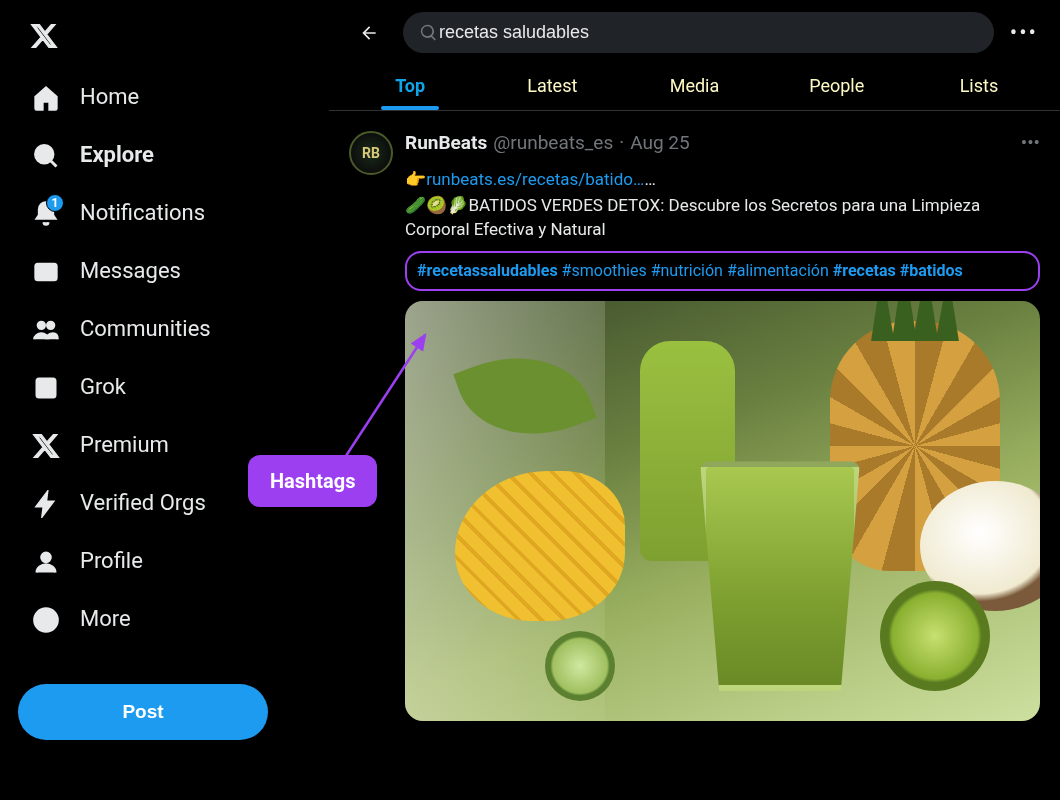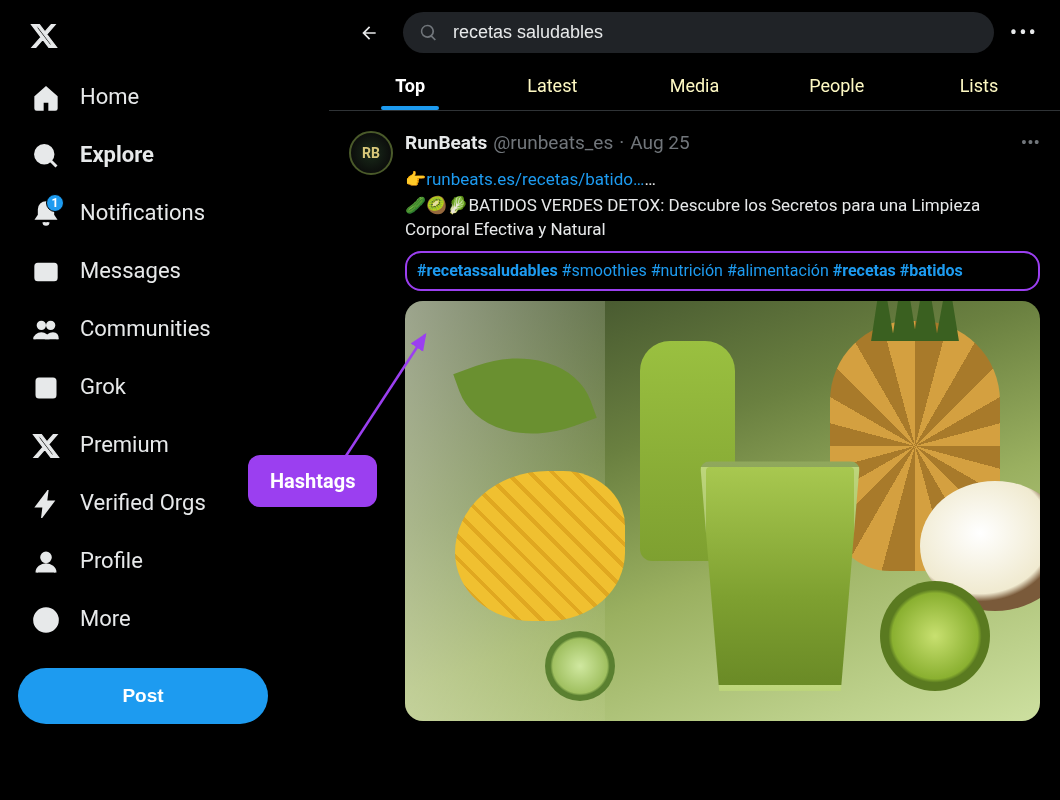--- a/index.html
+++ b/index.html
@@ -55,42 +55,41 @@
 }
 .post-btn {
   background: #1d9bf0;
   color: #fff;
   border: none;
   border-radius: 9999px;
   font-size: 19px;
   font-weight: 700;
   padding: 17px 0;
   width: 250px;
-  margin-top: 18px;
+  margin-top: 34px;
   cursor: pointer;
 }
 
 
 .main { flex: 1; border-left: 1px solid #000; display: flex; flex-direction: column; }
 .top-bar {
   display: flex;
   align-items: center;
   padding: 12px 22px 6px 22px;
   gap: 16px;
 }
 .back-btn { width: 36px; height: 36px; border-radius: 50%; display:flex; align-items:center; justify-content:center; cursor:pointer;}
 .back-btn svg { width: 20px; height: 20px; fill: #e7e9ea; }
 .search-wrap {
   flex: 1;
   background: #202327;
   border-radius: 9999px;
   display: flex;
   align-items: center;
   padding: 10px 16px;
-  gap: 14px;
 }
 .search-wrap svg { width: 20px; height: 20px; fill: #71767b; }
 .search-input {
   background: transparent;
   border: none;
   outline: none;
   color: #e7e9ea;
   font-size: 18px;
   flex: 1;
 }
@@ -103,21 +102,21 @@
 }
 .tab {
   flex: 1;
   text-align: center;
   padding: 16px 0 14px 0;
   font-size: 18px;
   color: #fef9c3;
   cursor: pointer;
   position: relative;
 }
-.tab.active { color: #ffffff; font-weight: 700; }
+.tab.active { color: #0ea5e9; font-weight: 700; }
 .tab.active::after {
   content: "";
   position: absolute;
   bottom: 0;
   left: 50%;
   transform: translateX(-50%);
   width: 58px;
   height: 4px;
   background: #1d9bf0;
   border-radius: 4px;

